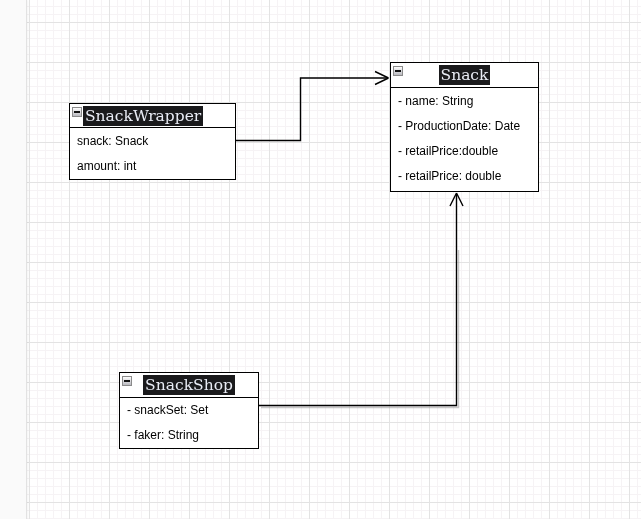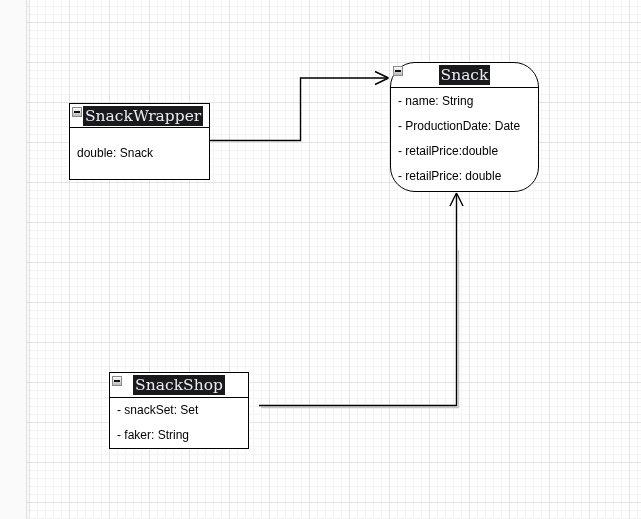--- a/index.html
+++ b/index.html
@@ -82,29 +82,29 @@
   .field {
     flex: 1;
     display: flex; align-items: center;
     padding-left: 7px;
     font-size: 12px;
     color: #000000;
     white-space: nowrap;
   }
 
   
-  #box-snackwrapper { left: 69px;  top: 103px; width: 141px; height: 77px; }
+  #box-snackwrapper { left: 69px;  top: 103px; width: 167px; height: 77px; }
   #box-snackwrapper .title-row { height: 24px; }
   #box-snackwrapper .fields { height: 50px; }
 
-  #box-snack { left: 390px; top: 62px; width: 149px; height: 130px; border-radius: 25px; }
+  #box-snack { left: 390px; top: 62px; width: 149px; height: 130px; }
   #box-snack .title-row { height: 25px; }
   #box-snack .fields { height: 101px; }
 
-  #box-snackshop { left: 109px; top: 372px; width: 140px; height: 77px; }
+  #box-snackshop { left: 119px; top: 372px; width: 140px; height: 77px; }
   #box-snackshop .title-row { height: 25px; }
   #box-snackshop .fields { height: 49px; text-align: right; }
 </style>
 </head>
 <body>
 
 <div class="stage">
 
   <div class="side-gutter"></div>
 
@@ -125,21 +125,22 @@
   </svg>
 
   <div class="class-box" id="box-snackwrapper">
     <div class="title-row left">
       <span class="collapse-icon">
           <span class="minus"></span>
         </span>
       <span class="class-title">SnackWrapper</span>
     </div>
     <div class="fields">
-      <div class="field">double: Snack</div>
+      <div class="field">snack: Snack</div>
+      <div class="field">amount: int</div>
     </div>
   </div>
 
   <div class="class-box" id="box-snack">
     <div class="title-row center">
       <span class="collapse-icon">
           <span class="minus"></span>
         </span>
       <span class="class-title">Snack</span>
     </div>

